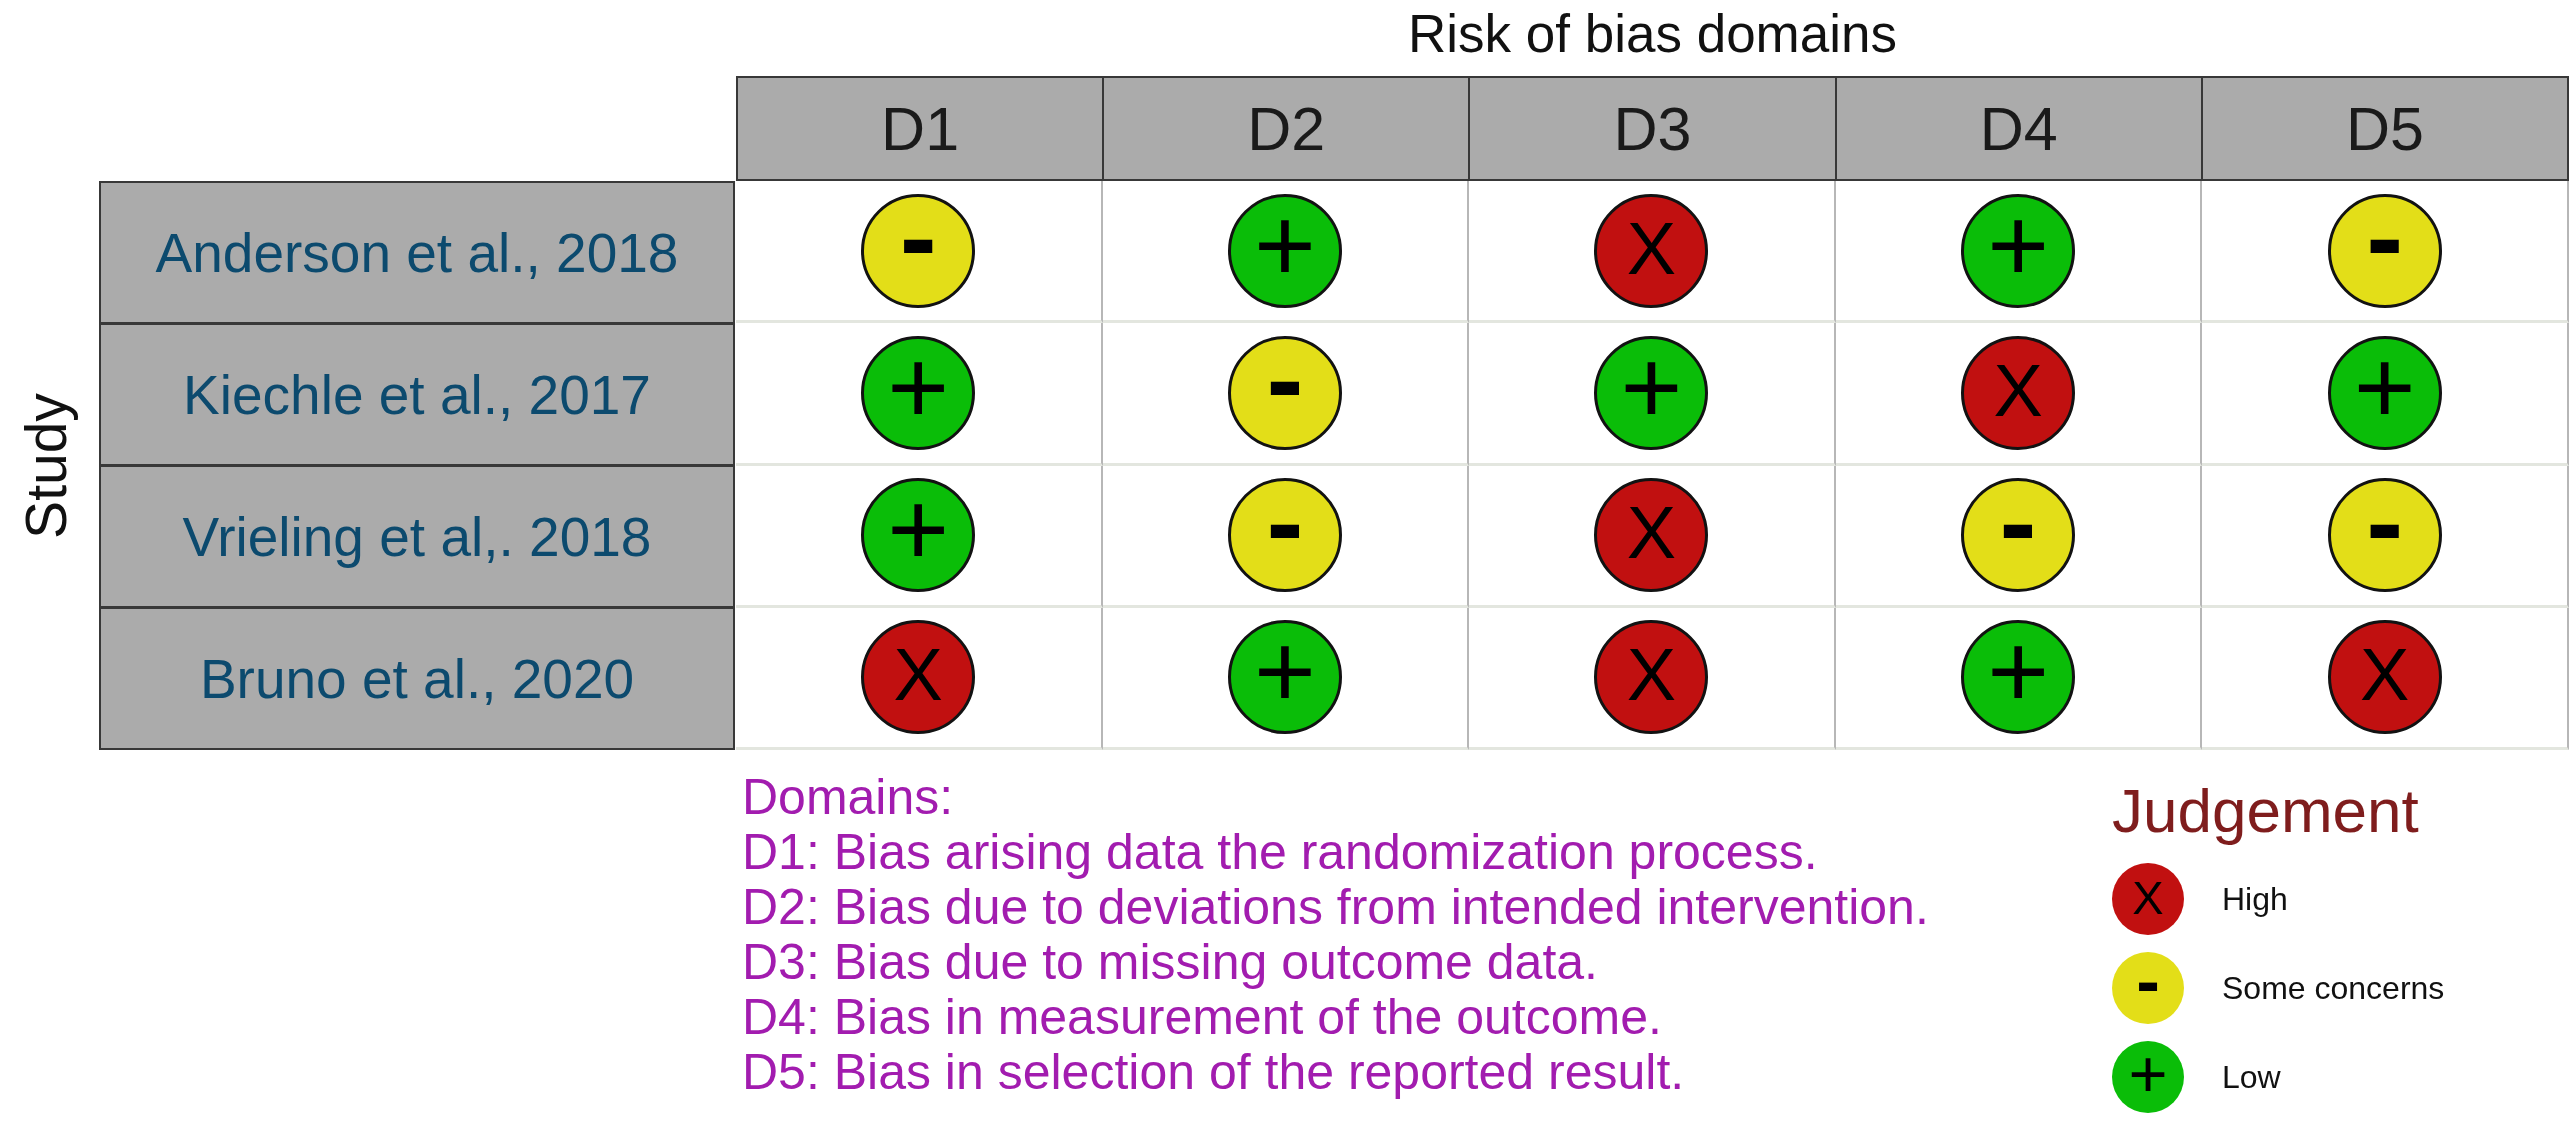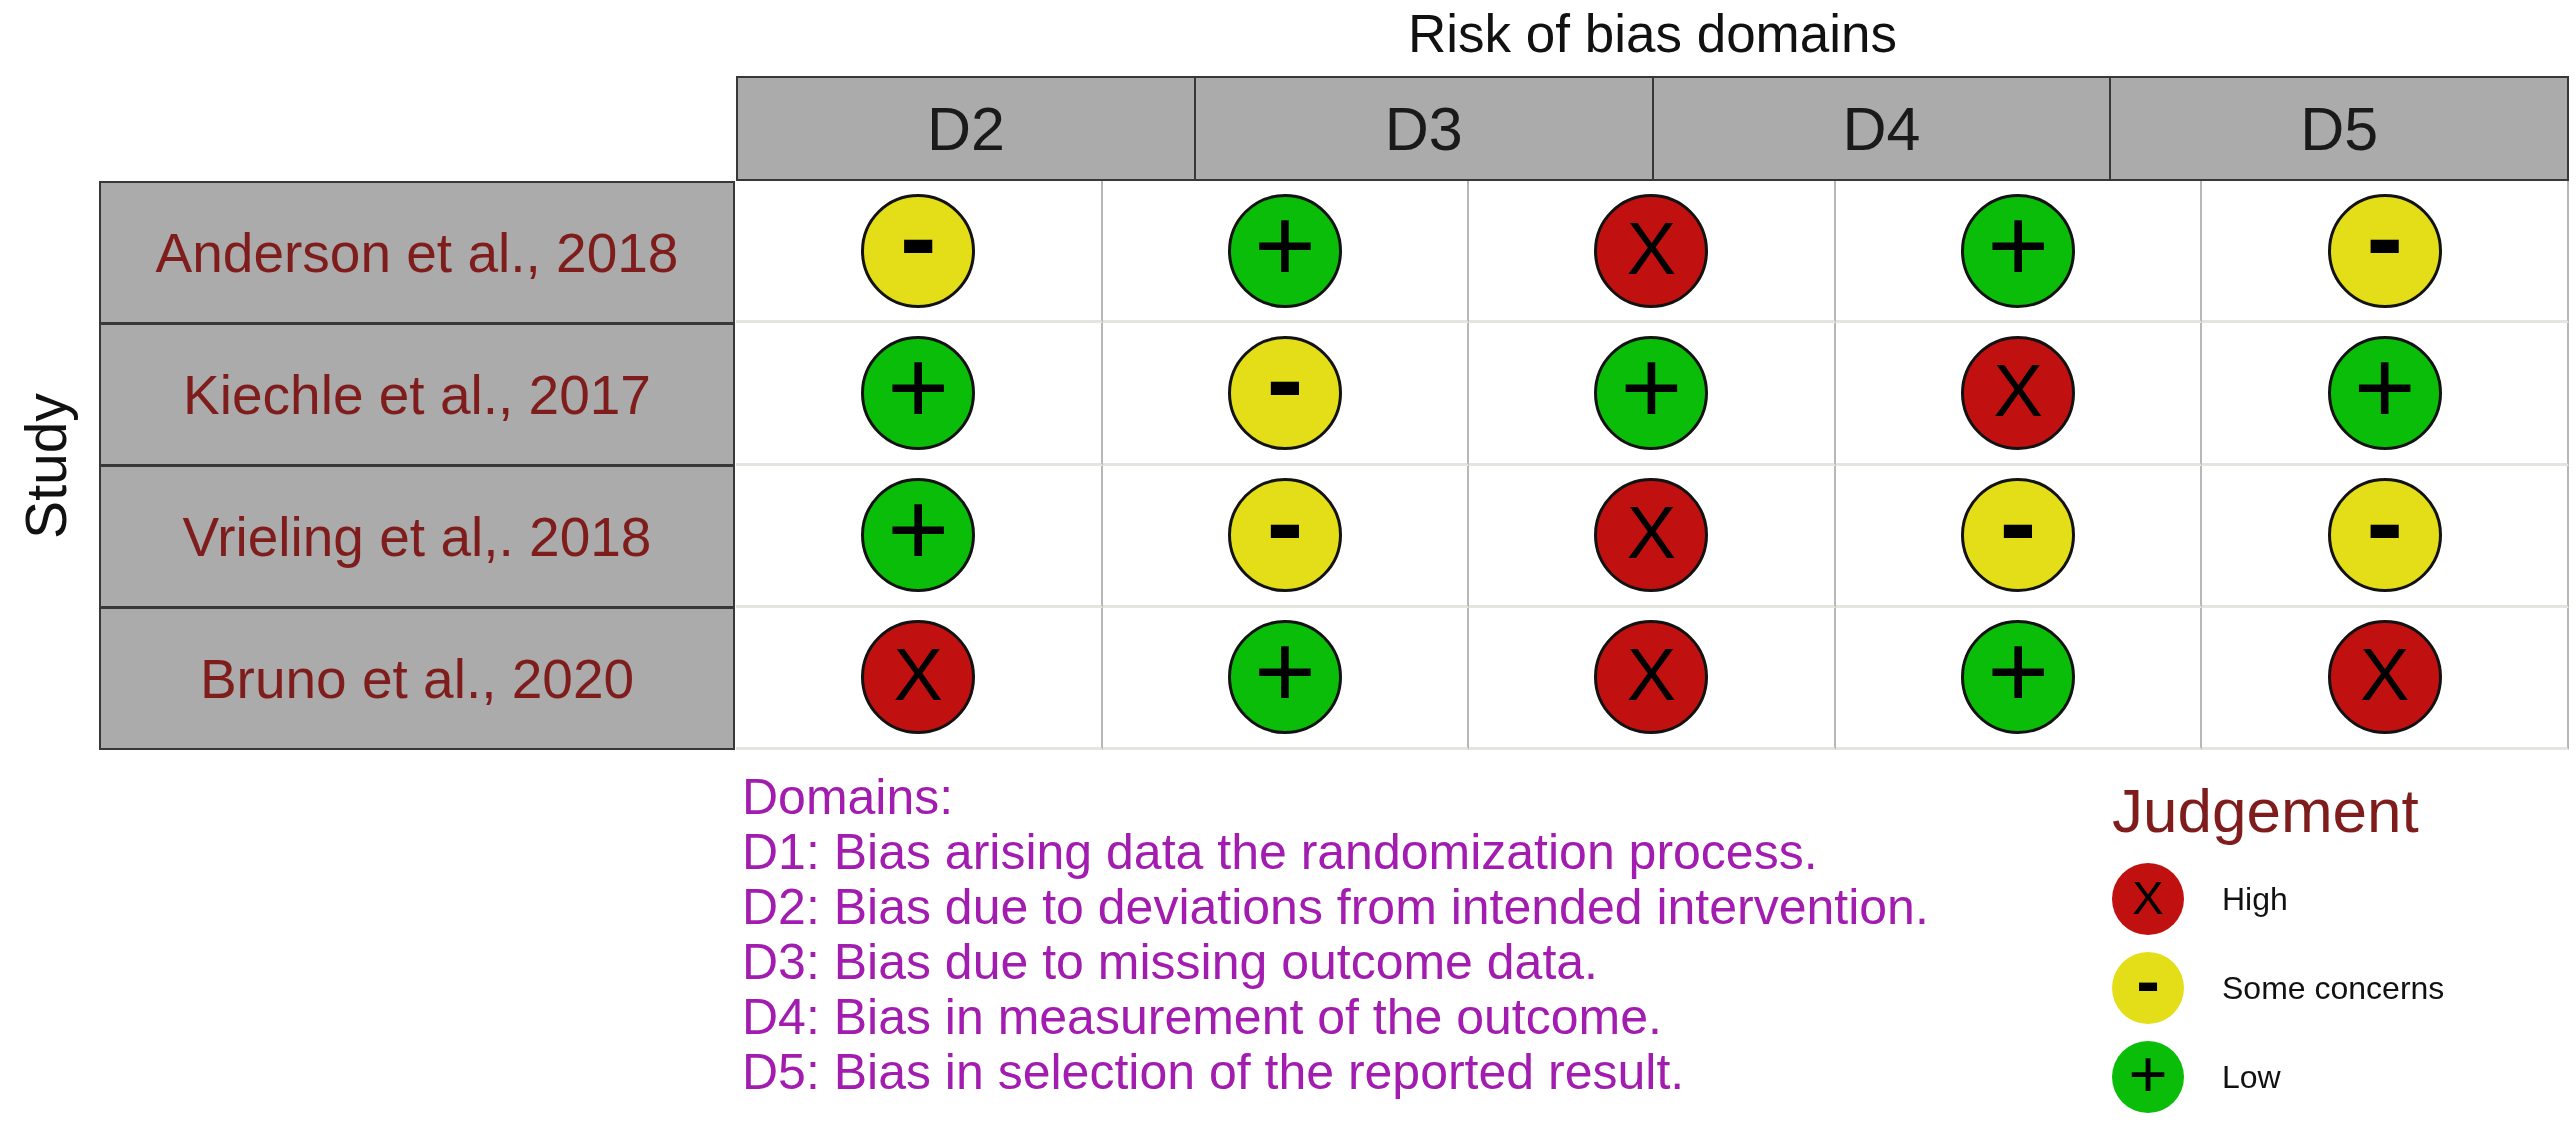--- a/index.html
+++ b/index.html
@@ -59,21 +59,21 @@
     left: 99px; top: 181px; width: 636px; height: 569px;
     display: flex; flex-direction: column;
     background: #ababab;
     border: 2.5px solid #383838;
     box-sizing: border-box;
   }
   .label-cell {
     flex: 1;
     display: flex; align-items: center; justify-content: center;
     font-size: 55px;
-    color: #7f1d1d;
+    color: #0c4a6e;
     border-top: 3.4px solid #383838;
   }
   .label-cell:first-child { border-top: none; }
 
   
   .grid {
     position: absolute;
     left: 736px; top: 181px; width: 1833px; height: 569px;
     display: grid;
     grid-template-columns: repeat(5, 1fr);
@@ -137,20 +137,21 @@
 
 <div class="figure">
 
   <div class="fig-title">Risk of bias domains</div>
 
   <div class="study-axis">
     <span>Study</span>
   </div>
 
   <div class="header-row">
+    <div class="header-cell">D1</div>
     <div class="header-cell">D2</div>
     <div class="header-cell">D3</div>
     <div class="header-cell">D4</div>
     <div class="header-cell">D5</div>
   </div>
 
   <div class="label-col">
     <div class="label-cell">Anderson et al., 2018</div>
     <div class="label-cell">Kiechle et al., 2017</div>
     <div class="label-cell">Vrieling et al,. 2018</div>

